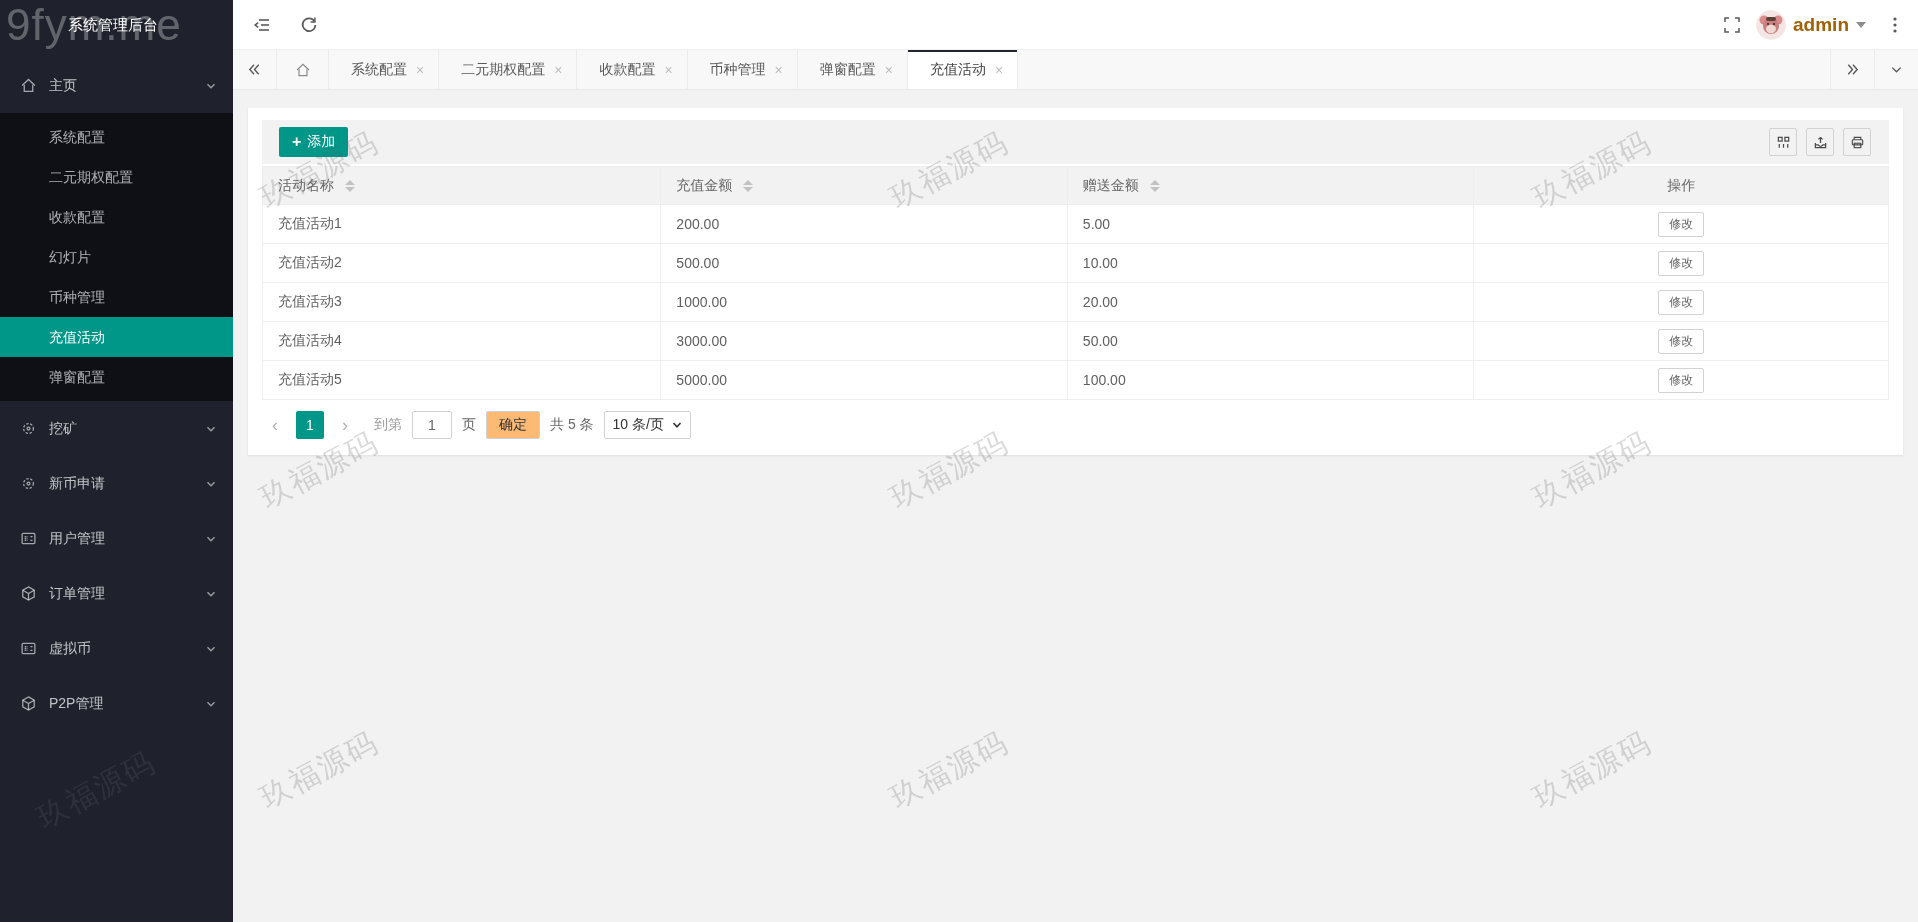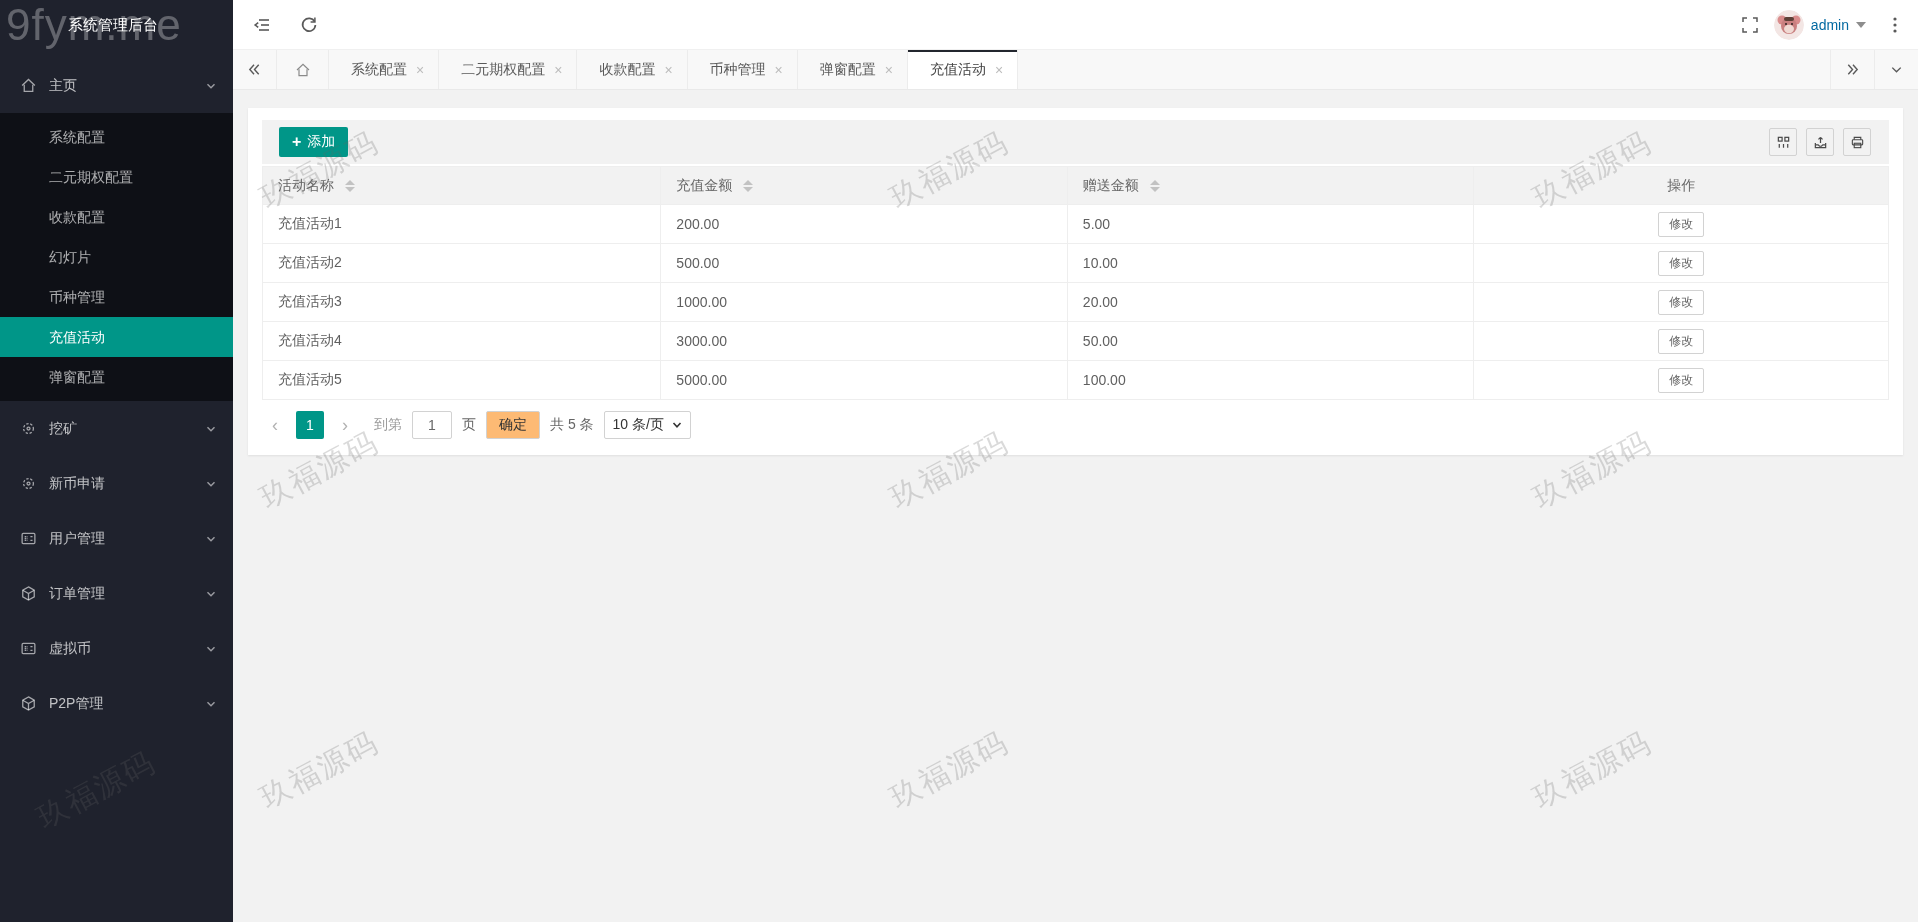--- a/index.html
+++ b/index.html
@@ -26,21 +26,21 @@
   .main { flex:1; display:flex; flex-direction:column; min-width:0; }
 
   .topbar { height:50px; background:#fff; display:flex; align-items:center; justify-content:space-between; padding:0 14px 0 19px; border-bottom:1px solid #f0f0f0; }
   .tb-left { display:flex; align-items:center; gap:27px; }
   .tb-icon-btn { width:20px; height:20px; color:#595959; cursor:pointer; }
   .tb-icon-btn svg { width:20px; height:20px; display:block; }
   .tb-right { display:flex; align-items:center; gap:14px; }
   .avatar { width:30px; height:30px; border-radius:50%; overflow:hidden; cursor:pointer; flex-shrink:0; }
   .avatar svg { width:30px; height:30px; display:block; }
   .user-wrap { display:flex; align-items:center; gap:7px; cursor:pointer; }
-  .username { color:#0369a1; font-size:14px; }
+  .username { color:#a16207; font-size:19px;font-weight:bold; }
   .caret-down { width:0; height:0; border-left:5px solid transparent; border-right:5px solid transparent; border-top:6px solid #8d8d8d; }
   .kebab { color:#595959; width:18px; height:20px; cursor:pointer; margin-left:6px; }
   .kebab svg { width:18px; height:20px; display:block; }
 
   
   .tabbar { height:40px; background:#f8f8f8; display:flex; align-items:stretch; border-bottom:1px solid #e9e9e9; }
   .tab-nav-btn { width:44px; display:flex; align-items:center; justify-content:center; color:#595959; cursor:pointer; border-right:1px solid #ececec; }
   .tab-nav-btn svg { width:15px; height:15px; }
   .tab-nav-btn.right { border-right:none; border-left:1px solid #ececec; }
   .tab-home { width:52px; display:flex; align-items:center; justify-content:center; color:#8a8a8a; cursor:pointer; border-right:1px solid #ececec; }

